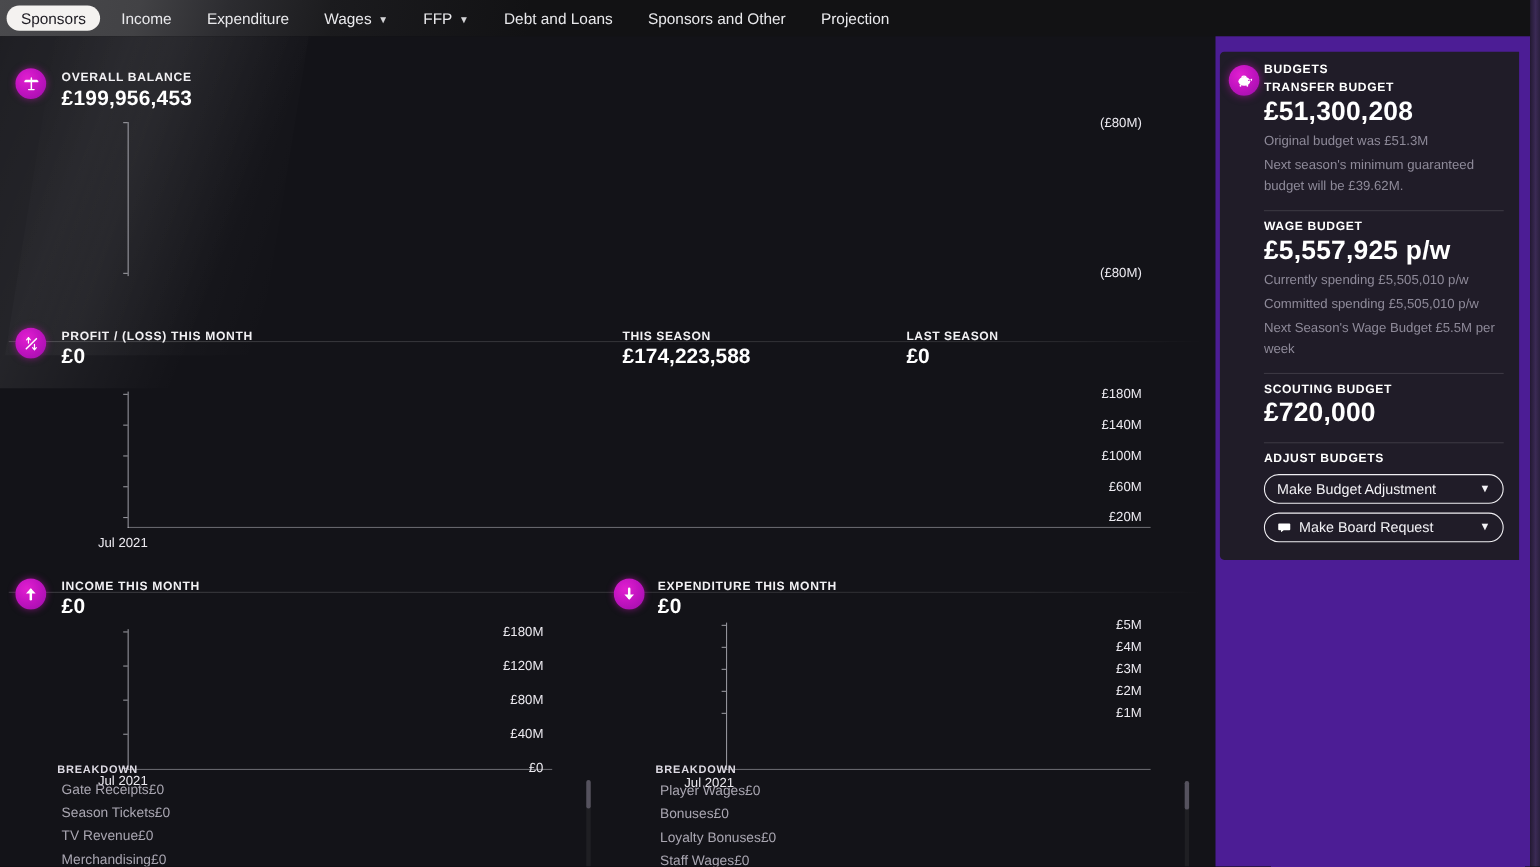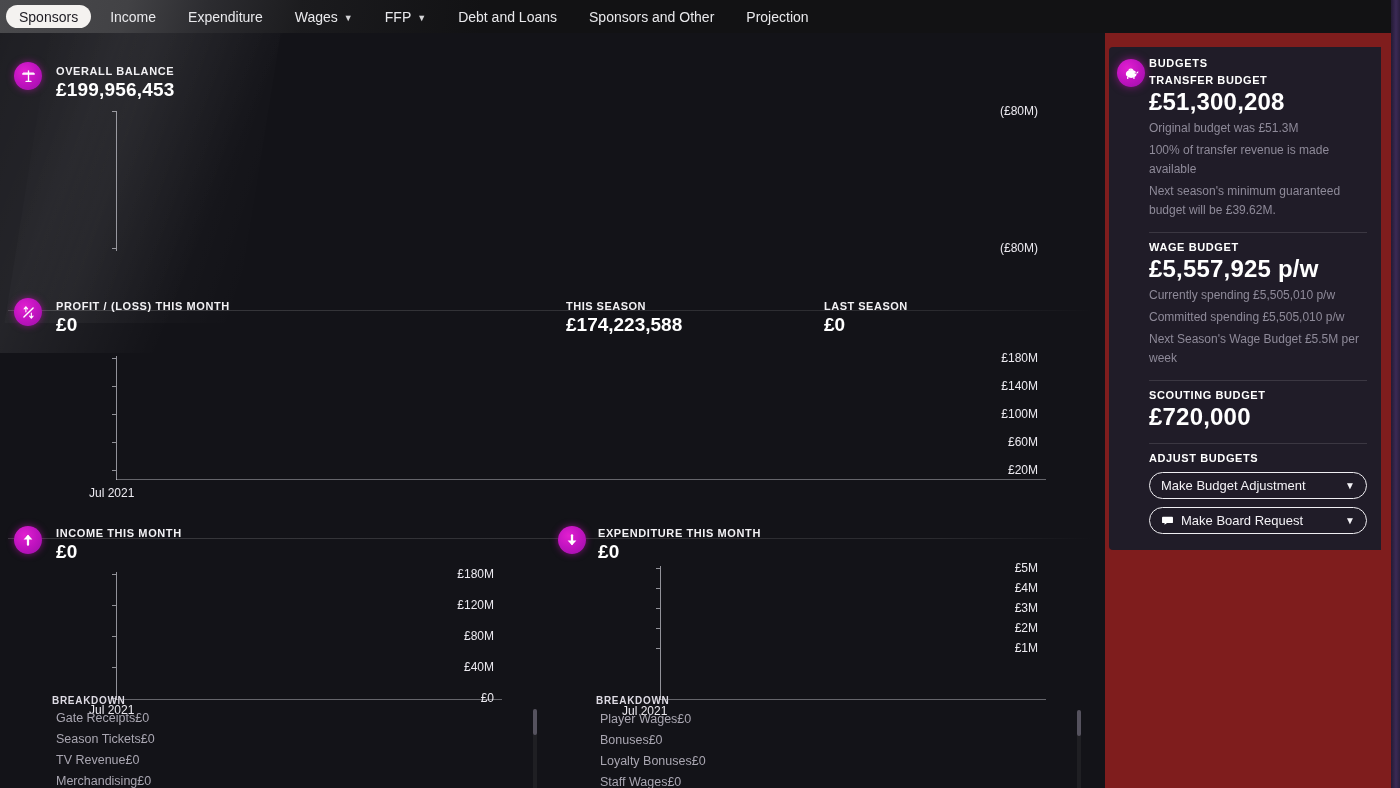--- a/index.html
+++ b/index.html
@@ -152,21 +152,21 @@
     position: absolute; width: 4px; border-radius: 2px;
     background: #55525e;
   }
   .bd-track {
     position: absolute; width: 4px; border-radius: 2px;
     background: rgba(255,255,255,.05);
   }
   
   .sidebar {
     position: absolute; top: 33px; right: 9px; width: 286px; height: 755px;
-    background: #7f1d1d;
+    background: #4c1d95;
   }
   .panel {
     position: absolute; top: 14px; left: 4px; width: 272px;
     background: #201c28;
     border-radius: 4px 0 0 4px;
     padding: 10px 14px 16px 40px;
   }
   .panel-badge {
     position: absolute; top: 12px; left: 8px;
     width: 28px; height: 28px; border-radius: 50%;
@@ -425,21 +425,20 @@
           <rect x="14.4" y="16.8" width="2.1" height="2.8" rx=".9" fill="#fff"></rect>
           <path d="M8.4 7.3 a3.2 3.2 0 0 1 5.4 0" stroke="#fff" stroke-width="1.6" fill="none" stroke-linecap="round"></path>
         </svg>
       </div>
 
       <div class="p-head">BUDGETS</div>
 
       <div class="p-sub" style="margin-top:5px;">TRANSFER BUDGET</div>
       <div class="p-big">£51,300,208</div>
       <div class="p-note">Original budget was £51.3M</div>
-      <div class="p-note">100% of transfer revenue is made available</div>
       <div class="p-note">Next season's minimum guaranteed budget will be £39.62M.</div>
 
       <div class="p-rule"></div>
 
       <div class="p-sub">WAGE BUDGET</div>
       <div class="p-big">£5,557,925 p/w</div>
       <div class="p-note">Currently spending £5,505,010 p/w</div>
       <div class="p-note">Committed spending £5,505,010 p/w</div>
       <div class="p-note">Next Season's Wage Budget £5.5M per week</div>
 

